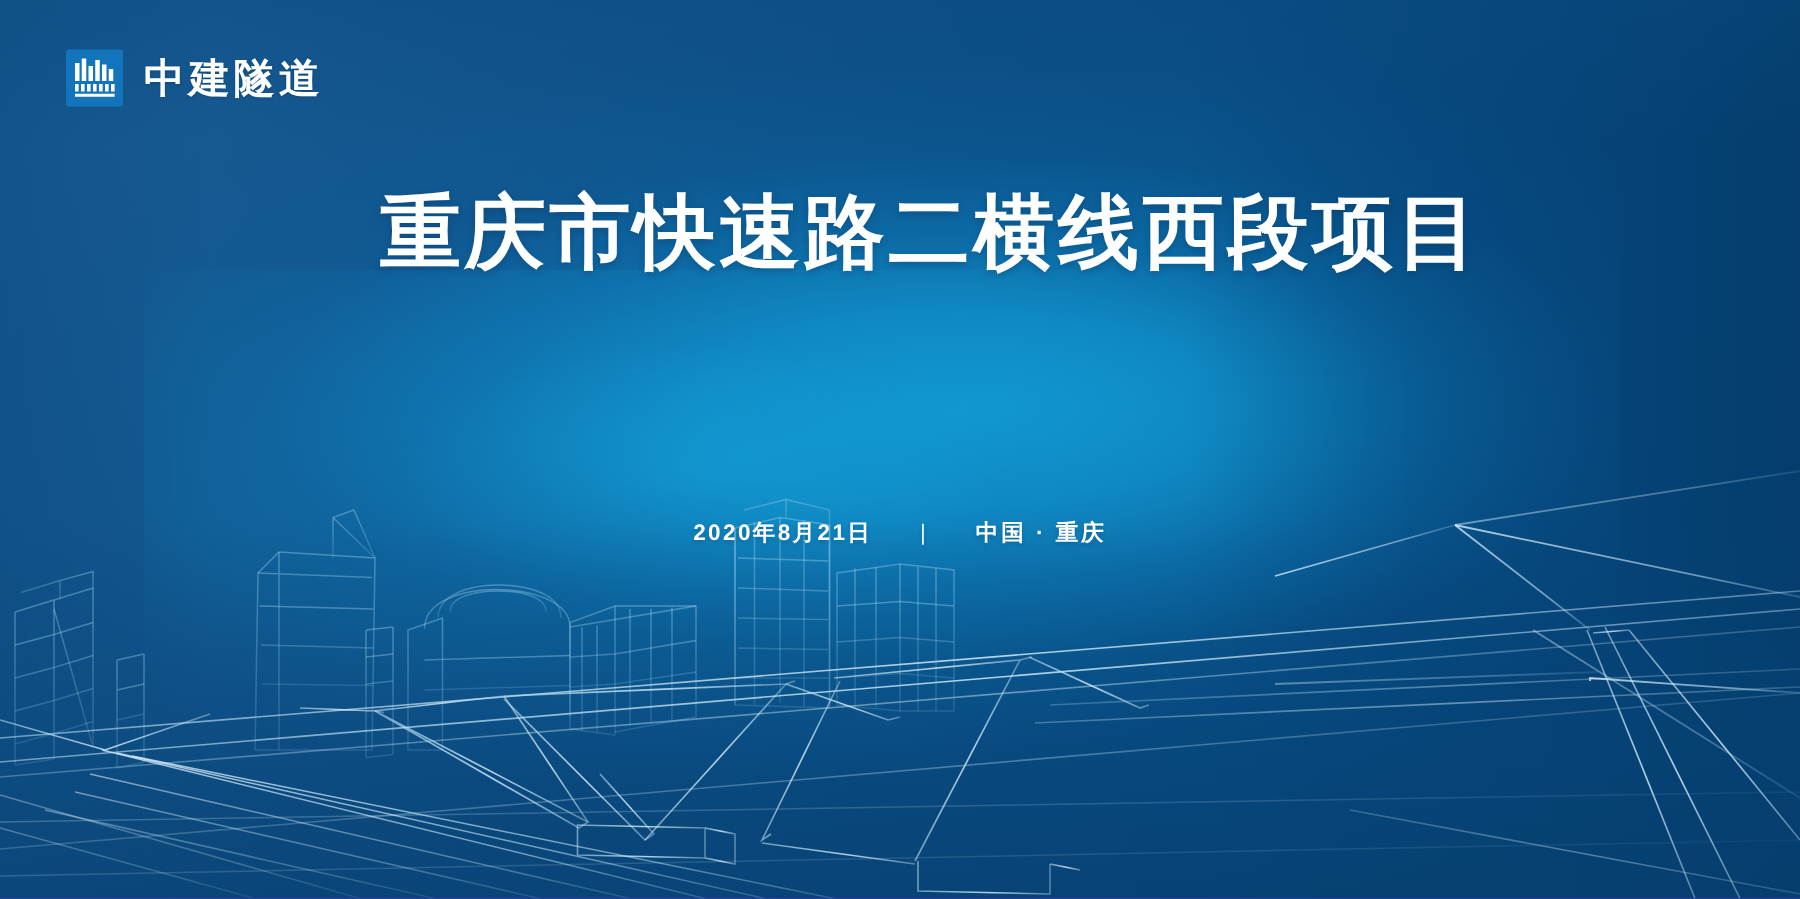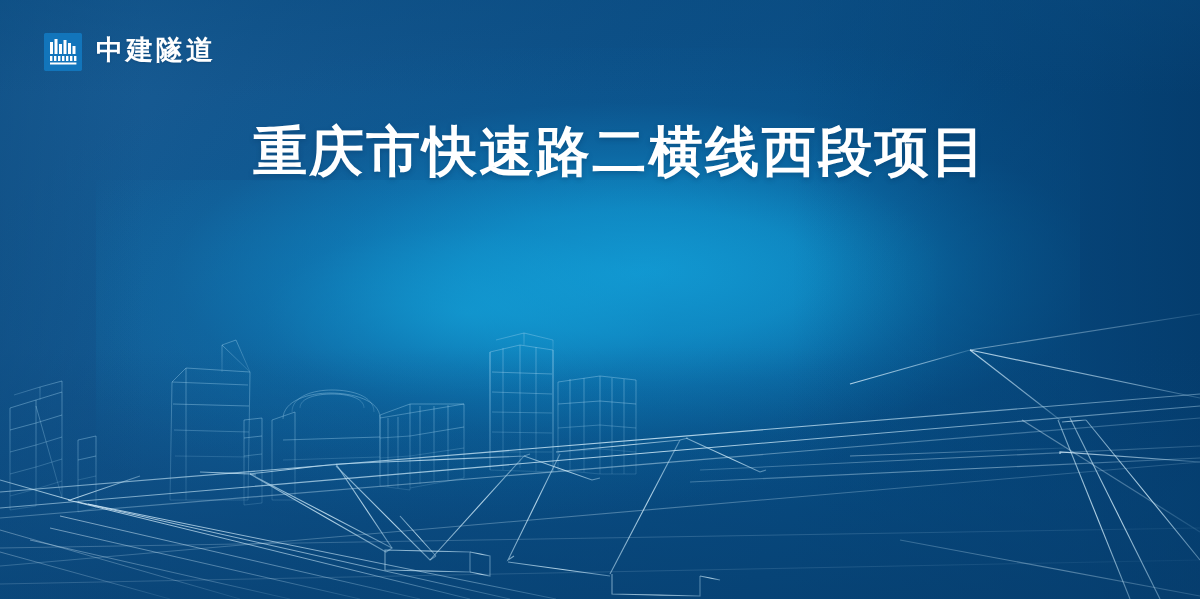--- a/index.html
+++ b/index.html
@@ -7,21 +7,20 @@
     width: 1200px; height: 599px;
     overflow: hidden;
     background: #0b4d82;
     font-family: "Liberation Sans", "DejaVu Sans", sans-serif;
   }
   #stage {
     position: relative;
     width: 1200px; height: 599px;
     overflow: hidden;
     background: #6d28d9;
-    font-family: Liberation Mono, monospace;
   }
   
   .bg-base {
     position: absolute; inset: 0;
     background: linear-gradient(118deg, #1b5f97 0%, #14578f 18%, #0d5189 42%, #074c83 70%, #06497f 100%);
   }
   .bg-glow {
     position: absolute;
     left: -6%; top: 8%;
     width: 96%; height: 78%;
@@ -293,14 +292,19 @@
         <rect x="6" y="29.5" width="26.4" height="2"></rect>
       </g>
     </svg>
     <span class="logo-text">中建隧道</span>
   </div>
 
   <div class="title-wrap">
     <div class="title-line">重庆市快速路二横线西段项目</div>
   </div>
 
+  <div class="subtitle">
+    <span>2020年8月21日</span>
+    <span class="sep">|</span>
+    <span class="loc">中国 · 重庆</span>
+  </div>
 
 </div>
 
 </body></html>

